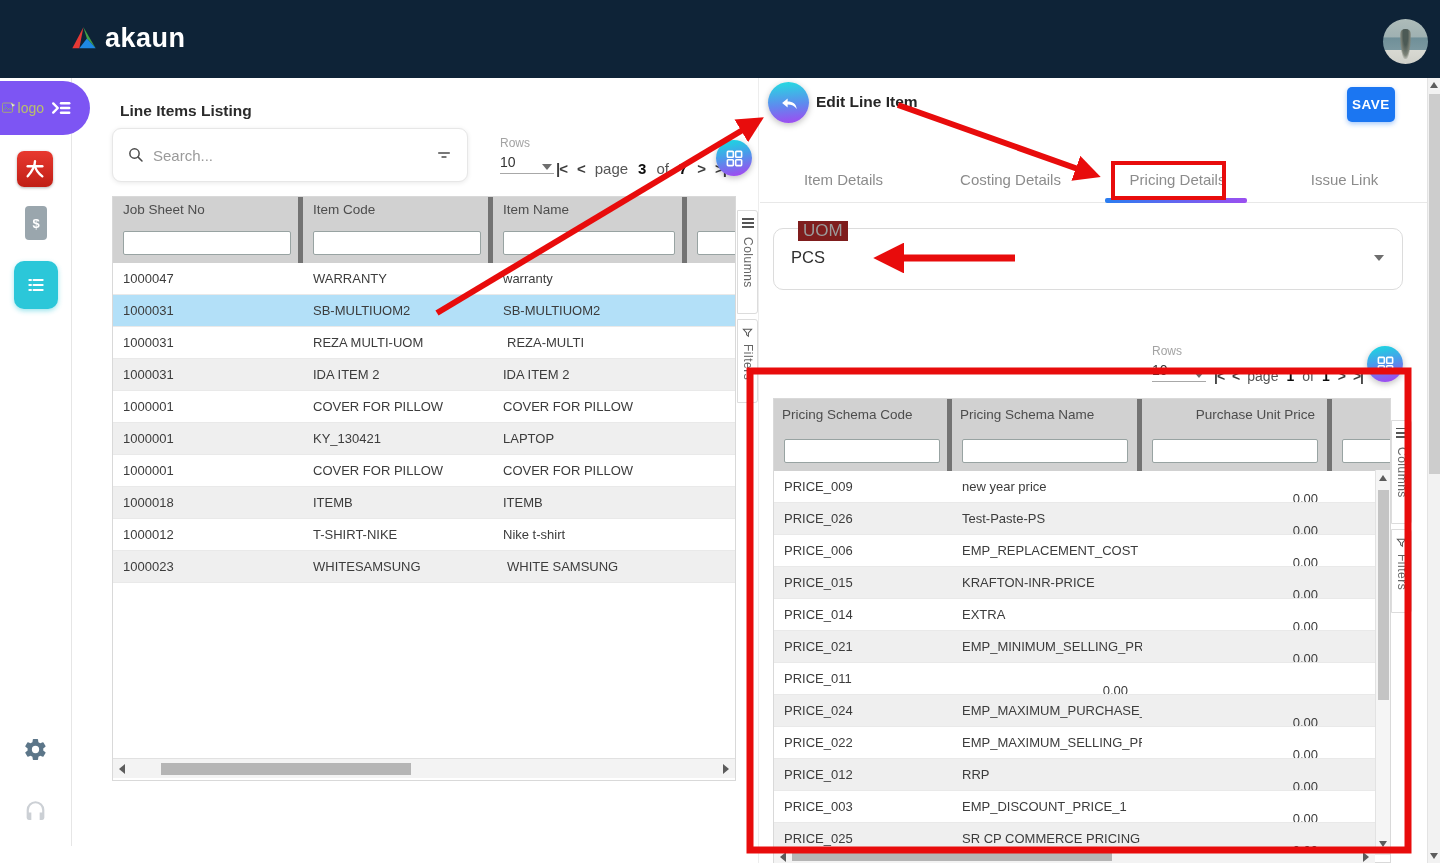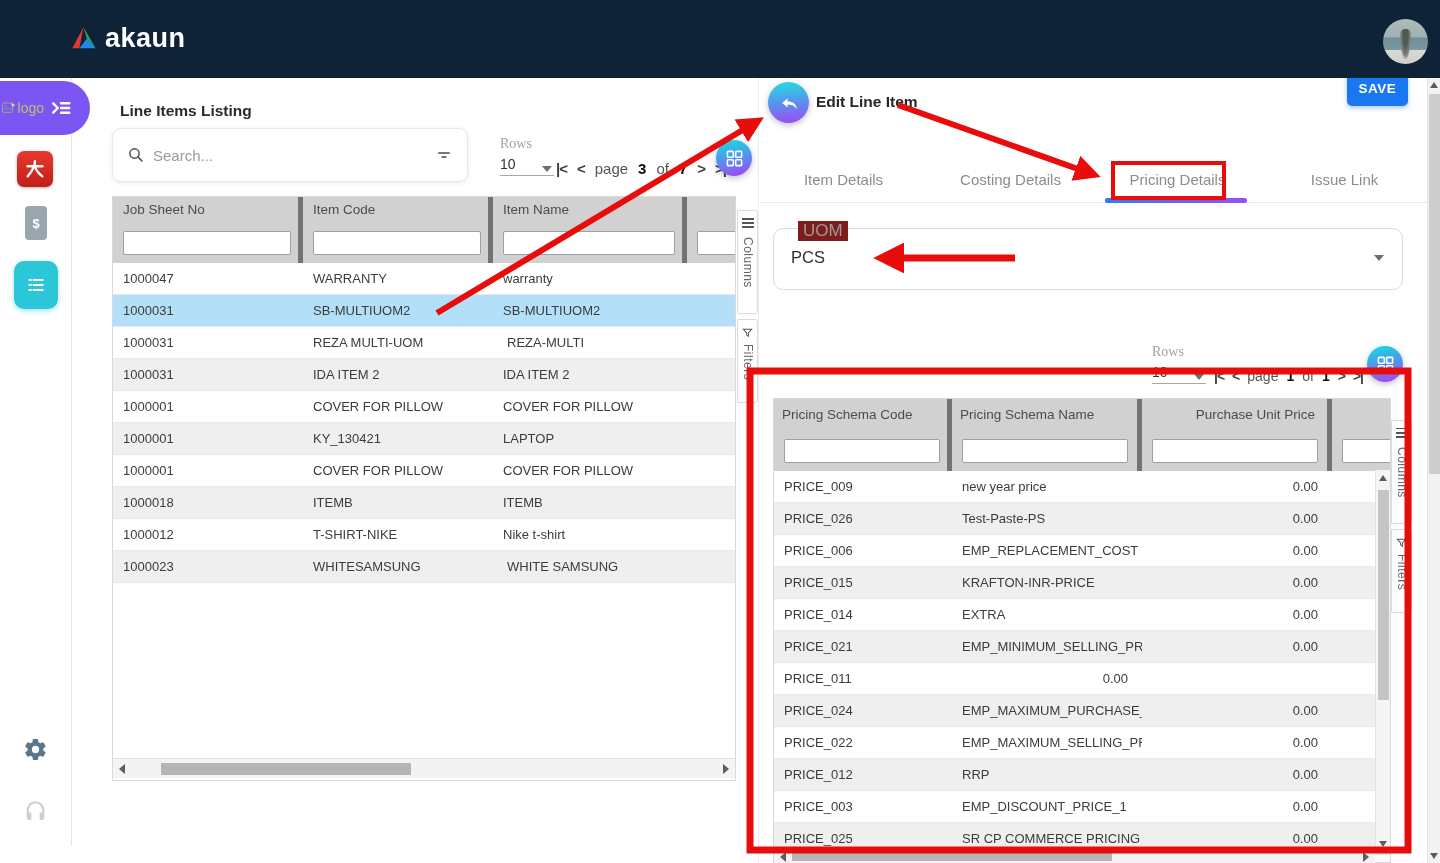--- a/index.html
+++ b/index.html
@@ -39,21 +39,21 @@
   .sb-headset{position:absolute;left:23px;top:737px;width:25px;height:25px;}
 
   
   .lp-title{position:absolute;left:120px;top:102px;font-size:15.5px;font-weight:700;color:#2b2b2b;}
   .search-card{position:absolute;left:112px;top:128px;width:356px;height:54px;background:#fff;border:1px solid #e7e7e7;
     border-radius:9px;box-shadow:0 1px 5px rgba(0,0,0,.09);display:flex;align-items:center;padding:0 14px;gap:8px;}
   .search-card input{flex:1;border:none;outline:none;font-size:15px;color:#444;font-family:inherit;background:transparent;}
   .search-card input::placeholder{color:#9a9a9a;}
 
   .rows-block{position:absolute;display:flex;flex-direction:column;}
-  .rows-label{font-size:14px;color:#a3a3a3;font-family:Liberation Serif, serif;}
+  .rows-label{font-size:12px;color:#a3a3a3;}
   .rows-select{display:flex;align-items:flex-end;gap:26px;border-bottom:1px solid #a8a8a8;width:54px;padding-bottom:3px;margin-top:4px;}
   .rows-value{font-size:14px;color:#333;}
   .caret-down{width:0;height:0;border-left:5px solid transparent;border-right:5px solid transparent;border-top:6px solid #6e6e6e;}
 
   .pager{position:absolute;display:flex;align-items:center;gap:10px;font-size:15px;color:#4a4a4a;}
   .pg-nav{font-weight:600;color:#3d3d3d;letter-spacing:-1px;}
   .pg-word{color:#555;}
   .pg-num{font-weight:700;color:#0d0d0d;}
 
   .grid-btn{position:absolute;width:36px;height:36px;border-radius:50%;
@@ -84,21 +84,21 @@
   #lt .f0 input{width:168px;}#lt .f1 input{width:168px;}#lt .f2 input{width:172px;}#lt .f3 input{width:120px;}
 
   
   #rt{left:773px;top:398px;width:618px;height:465px;}
   #rt .thead{height:32px;}
   #rt .thead .hcell{line-height:32px;padding-left:8px;}
   #rt .tfilter{height:40px;}
   #rt .c0{width:178px;}#rt .c1{width:190px;}#rt .c2{width:190px;}#rt .c3{width:44px;}
   #rt .f0 input{width:156px;}#rt .f1 input{width:166px;}#rt .f2 input{width:166px;}#rt .f3 input{width:100px;}
   #rt .hcell.num{text-align:right;padding-right:12px;}
-  #rt .tcell.c2{text-align:right;padding-right:14px;}
+  #rt .tcell.c2{text-align:right;padding-right:14px;margin-top:12px;}
 
   
   .hscroll{position:absolute;height:20px;background:#f3f3f3;border-top:1px solid #e1e1e1;}
   .hthumb{position:absolute;top:4px;height:12px;background:#b5b5b5;}
   .vscroll{position:absolute;width:15px;background:#f5f5f5;border-left:1px solid #e2e2e2;}
   .vthumb{position:absolute;left:2px;width:11px;background:#c4c4c4;}
   .tri-left{width:0;height:0;border-top:5px solid transparent;border-bottom:5px solid transparent;border-right:6px solid #5c5c5c;position:absolute;top:5px;left:6px;}
   .tri-right{width:0;height:0;border-top:5px solid transparent;border-bottom:5px solid transparent;border-left:6px solid #5c5c5c;position:absolute;top:5px;right:6px;}
   .tri-up{width:0;height:0;border-left:4px solid transparent;border-right:4px solid transparent;border-bottom:6px solid #5c5c5c;position:absolute;left:3px;top:5px;}
   .tri-dn{width:0;height:0;border-left:4px solid transparent;border-right:4px solid transparent;border-top:6px solid #5c5c5c;position:absolute;left:3px;bottom:5px;}
@@ -120,21 +120,21 @@
   #lt-fil-tab{left:737px;top:319px;height:84px;}
   #rt-col-tab{left:1391px;top:420px;height:104px;}
   #rt-fil-tab{left:1391px;top:529px;height:84px;}
 
   
   .panel-divider{position:absolute;left:758px;top:78px;width:1px;height:785px;background:#ededed;}
   .back-btn{position:absolute;left:768px;top:82px;width:41px;height:41px;border-radius:50%;
     background:linear-gradient(175deg,#2bd3e2 8%,#5e8bee 55%,#9b4ff0 95%);
     display:flex;align-items:center;justify-content:center;box-shadow:0 2px 6px rgba(0,0,0,.25);}
   .rp-title{position:absolute;left:816px;top:93px;font-size:15.5px;font-weight:700;color:#262626;}
-  .save-btn{position:absolute;left:1347px;top:71px;width:61px;height:35px;background:var(--accent-blue);color:#fff;
+  .save-btn{position:absolute;left:1347px;top:87px;width:48px;height:35px;background:var(--accent-blue);color:#fff;
     border:none;border-radius:5px;font-size:13.5px;font-weight:700;letter-spacing:.5px;font-family:inherit;
     box-shadow:0 2px 5px rgba(27,118,242,.4);}
   .tabs-row{position:absolute;left:760px;top:160px;width:668px;height:42px;display:flex;}
   .tab{flex:1;text-align:center;font-size:15px;color:#8c8c8c;padding-top:11px;}
   .tabs-border{position:absolute;left:760px;top:202px;width:668px;height:1px;background:#e8e8e8;}
   .tab-underline{position:absolute;left:1105px;top:198px;width:142px;height:5px;border-radius:2px;
     background:linear-gradient(90deg,#2a7df0,#9b4ff0);}
   .uom-field{position:absolute;left:773px;top:228px;width:630px;height:62px;border:1px solid #dcdcdc;border-radius:10px;background:#fff;}
   .uom-label{position:absolute;left:24px;top:-8px;background:#7f1d1d;padding:0 5px;font-size:17px;color:#9b9b9b;}
   .uom-value{position:absolute;left:17px;top:19px;font-size:16.5px;color:#2f2f2f;}

